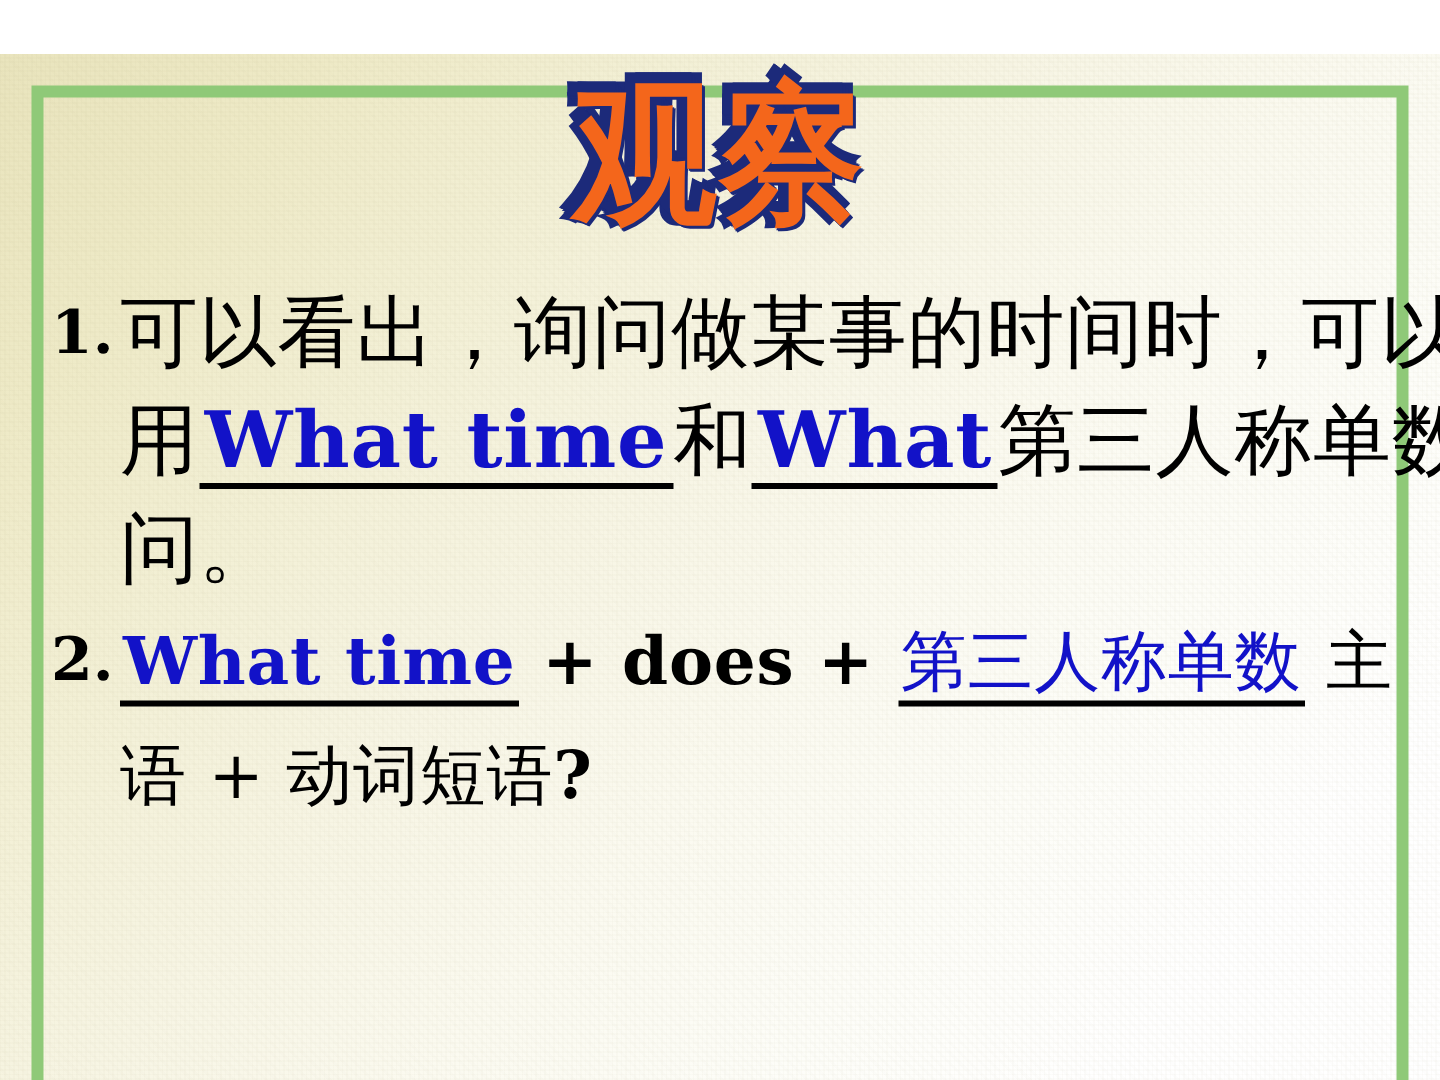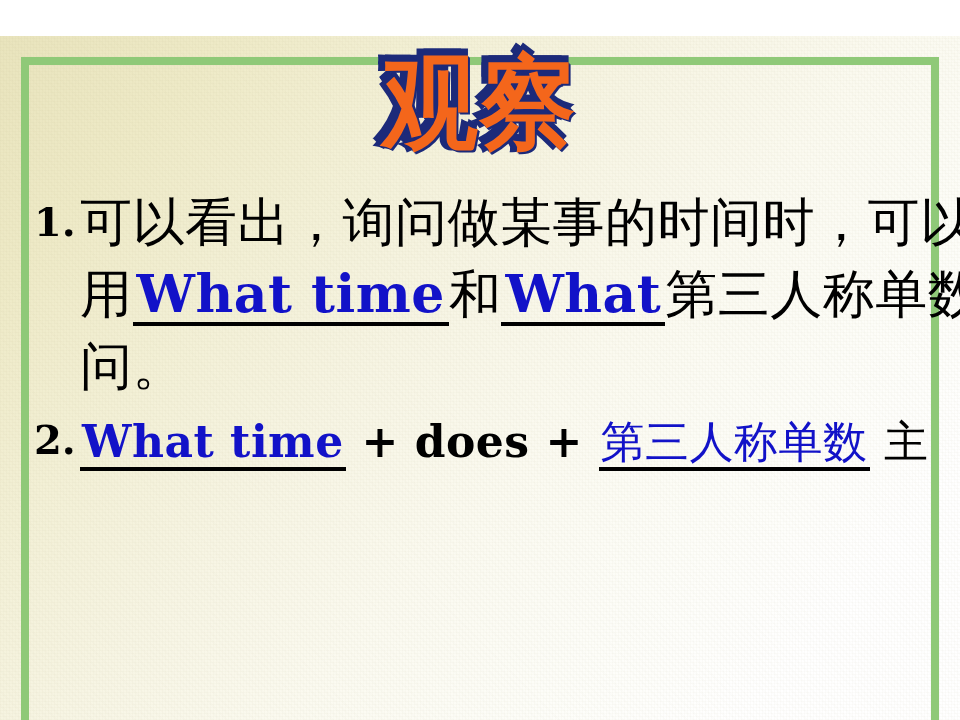--- a/index.html
+++ b/index.html
@@ -195,18 +195,21 @@
     <div class="item">
       <div class="marker">2.</div>
       <div class="lines">
 
 
 
         <div class="line pattern-line cn">
           <span class="ul blue tight">What time</span><span class="plus"> + </span><span class="bk bold">does</span><span class="plus"> + </span><span class="ul blue-cn tight">第三人称单数</span><span class="bk"> 主</span>
         </div>
 
+        <div class="line pattern-line cn">
+          <span class="bk">语 + 动词短语</span><span class="bk bold">?</span>
+        </div>
 
       </div>
     </div>
 
   </div>
 </div>
 
 </body></html>

